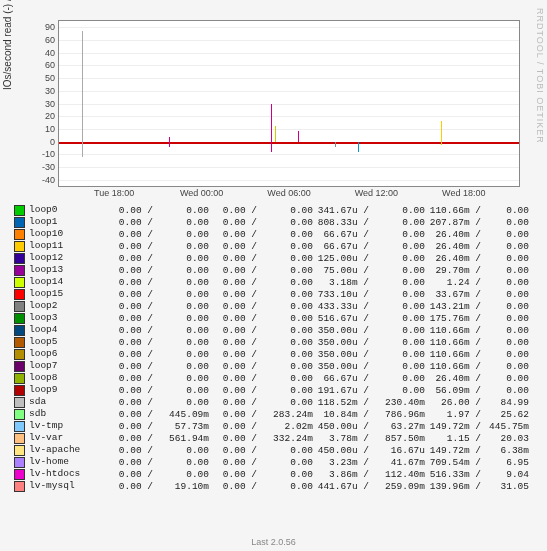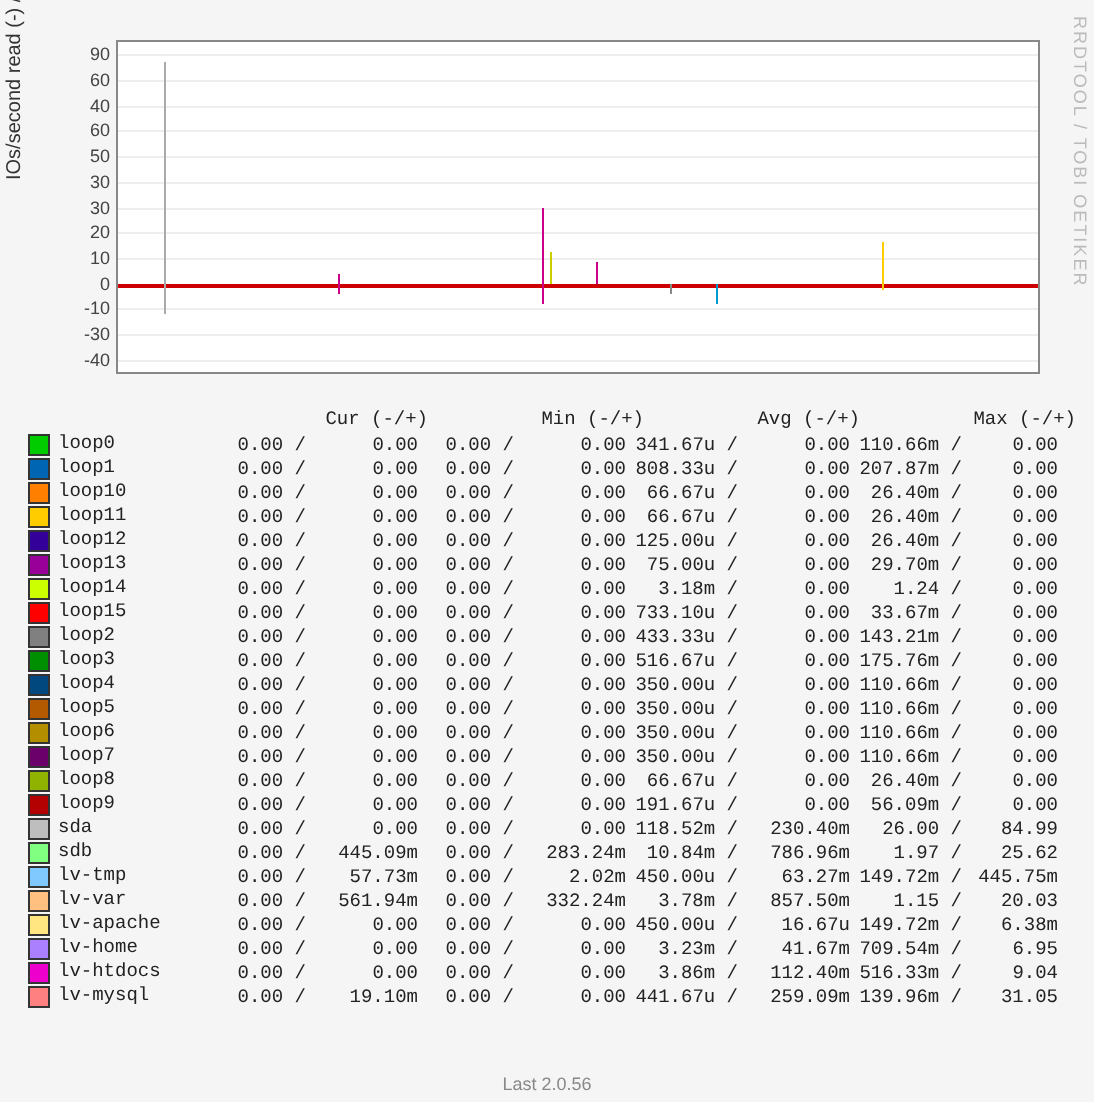--- a/index.html
+++ b/index.html
@@ -55,37 +55,43 @@
         <div class="gridy" style="top: 65.3846%;"></div>
         <div class="gridy" style="top: 57.6923%;"></div>
         <div class="gridy" style="top: 50%;"></div>
         <div class="gridy" style="top: 42.3077%;"></div>
         <div class="gridy" style="top: 34.6154%;"></div>
         <div class="gridy" style="top: 26.9231%;"></div>
         <div class="gridy" style="top: 19.2308%;"></div>
         <div class="gridy" style="top: 11.5385%;"></div>
         <div class="gridy" style="top: 3.84615%;"></div>
       </div>
+    <div class="xaxis" id="xaxis">
+        <div class="xtick" style="left: 12%;">Tue 18:00</div>
+        <div class="xtick" style="left: 31%;">Wed 00:00</div>
+        <div class="xtick" style="left: 50%;">Wed 06:00</div>
+        <div class="xtick" style="left: 69%;">Wed 12:00</div>
+        <div class="xtick" style="left: 88%;">Wed 18:00</div>
+      </div>
     <div id="spikes">
         <div class="spike" style="left: 5%; background: rgb(170, 170, 170); bottom: 26.9231%; height: 66.9231%;"></div>
         <div class="spike neg" style="left: 5%; background: rgb(170, 170, 170); top: 73.0769%; height: 9.23077%;"></div>
         <div class="spike" style="left: 24%; background: rgb(204, 0, 136); bottom: 26.9231%; height: 3.07692%;"></div>
         <div class="spike neg" style="left: 24%; background: rgb(204, 0, 136); top: 73.0769%; height: 3.07692%;"></div>
         <div class="spike" style="left: 46%; background: rgb(204, 0, 136); bottom: 26.9231%; height: 23.0769%;"></div>
         <div class="spike neg" style="left: 46%; background: rgb(204, 0, 136); top: 73.0769%; height: 6.15385%;"></div>
         <div class="spike" style="left: 47%; background: rgb(204, 204, 0); bottom: 26.9231%; height: 9.23077%;"></div>
         <div class="spike" style="left: 52%; background: rgb(204, 0, 136); bottom: 26.9231%; height: 6.15385%;"></div>
         <div class="spike neg" style="left: 60%; background: rgb(136, 136, 136); top: 73.0769%; height: 3.07692%;"></div>
         <div class="spike neg" style="left: 65%; background: rgb(0, 153, 204); top: 73.0769%; height: 6.15385%;"></div>
         <div class="spike" style="left: 83%; background: rgb(255, 204, 0); bottom: 26.9231%; height: 12.3077%;"></div>
         <div class="spike neg" style="left: 83%; background: rgb(255, 204, 0); top: 73.0769%; height: 2.30769%;"></div>
       </div>
   </div>
   <div class="legend">
-    <div class="lhdr" id="lhdr"><span class="lname"></span><span class="lv" style="width:108px">Cur (-/+)</span><span class="lv" style="width:108px">Min (-/+)</span><span class="lv" style="width:108px">Avg (-/+)</span><span class="lv" style="width:108px">Max (-/+)</span></div>
     <div id="lrows">
         <div class="lrow"><span class="sw" style="background:#00cc00"></span><span class="lname">loop0</span><span class="lv" style="width:48px">0.00 /</span><span class="lv" style="width:56px">0.00</span><span class="lv" style="width:48px">0.00 /</span><span class="lv" style="width:56px">0.00</span><span class="lv" style="width:56px">341.67u /</span><span class="lv" style="width:56px">0.00</span><span class="lv" style="width:56px">110.66m /</span><span class="lv" style="width:48px">0.00</span></div>
         <div class="lrow"><span class="sw" style="background:#0066b3"></span><span class="lname">loop1</span><span class="lv" style="width:48px">0.00 /</span><span class="lv" style="width:56px">0.00</span><span class="lv" style="width:48px">0.00 /</span><span class="lv" style="width:56px">0.00</span><span class="lv" style="width:56px">808.33u /</span><span class="lv" style="width:56px">0.00</span><span class="lv" style="width:56px">207.87m /</span><span class="lv" style="width:48px">0.00</span></div>
         <div class="lrow"><span class="sw" style="background:#ff8000"></span><span class="lname">loop10</span><span class="lv" style="width:48px">0.00 /</span><span class="lv" style="width:56px">0.00</span><span class="lv" style="width:48px">0.00 /</span><span class="lv" style="width:56px">0.00</span><span class="lv" style="width:56px">66.67u /</span><span class="lv" style="width:56px">0.00</span><span class="lv" style="width:56px">26.40m /</span><span class="lv" style="width:48px">0.00</span></div>
         <div class="lrow"><span class="sw" style="background:#ffcc00"></span><span class="lname">loop11</span><span class="lv" style="width:48px">0.00 /</span><span class="lv" style="width:56px">0.00</span><span class="lv" style="width:48px">0.00 /</span><span class="lv" style="width:56px">0.00</span><span class="lv" style="width:56px">66.67u /</span><span class="lv" style="width:56px">0.00</span><span class="lv" style="width:56px">26.40m /</span><span class="lv" style="width:48px">0.00</span></div>
         <div class="lrow"><span class="sw" style="background:#330099"></span><span class="lname">loop12</span><span class="lv" style="width:48px">0.00 /</span><span class="lv" style="width:56px">0.00</span><span class="lv" style="width:48px">0.00 /</span><span class="lv" style="width:56px">0.00</span><span class="lv" style="width:56px">125.00u /</span><span class="lv" style="width:56px">0.00</span><span class="lv" style="width:56px">26.40m /</span><span class="lv" style="width:48px">0.00</span></div>
         <div class="lrow"><span class="sw" style="background:#990099"></span><span class="lname">loop13</span><span class="lv" style="width:48px">0.00 /</span><span class="lv" style="width:56px">0.00</span><span class="lv" style="width:48px">0.00 /</span><span class="lv" style="width:56px">0.00</span><span class="lv" style="width:56px">75.00u /</span><span class="lv" style="width:56px">0.00</span><span class="lv" style="width:56px">29.70m /</span><span class="lv" style="width:48px">0.00</span></div>
         <div class="lrow"><span class="sw" style="background:#ccff00"></span><span class="lname">loop14</span><span class="lv" style="width:48px">0.00 /</span><span class="lv" style="width:56px">0.00</span><span class="lv" style="width:48px">0.00 /</span><span class="lv" style="width:56px">0.00</span><span class="lv" style="width:56px">3.18m /</span><span class="lv" style="width:56px">0.00</span><span class="lv" style="width:56px">1.24 /</span><span class="lv" style="width:48px">0.00</span></div>
         <div class="lrow"><span class="sw" style="background:#ff0000"></span><span class="lname">loop15</span><span class="lv" style="width:48px">0.00 /</span><span class="lv" style="width:56px">0.00</span><span class="lv" style="width:48px">0.00 /</span><span class="lv" style="width:56px">0.00</span><span class="lv" style="width:56px">733.10u /</span><span class="lv" style="width:56px">0.00</span><span class="lv" style="width:56px">33.67m /</span><span class="lv" style="width:48px">0.00</span></div>
         <div class="lrow"><span class="sw" style="background:#808080"></span><span class="lname">loop2</span><span class="lv" style="width:48px">0.00 /</span><span class="lv" style="width:56px">0.00</span><span class="lv" style="width:48px">0.00 /</span><span class="lv" style="width:56px">0.00</span><span class="lv" style="width:56px">433.33u /</span><span class="lv" style="width:56px">0.00</span><span class="lv" style="width:56px">143.21m /</span><span class="lv" style="width:48px">0.00</span></div>

